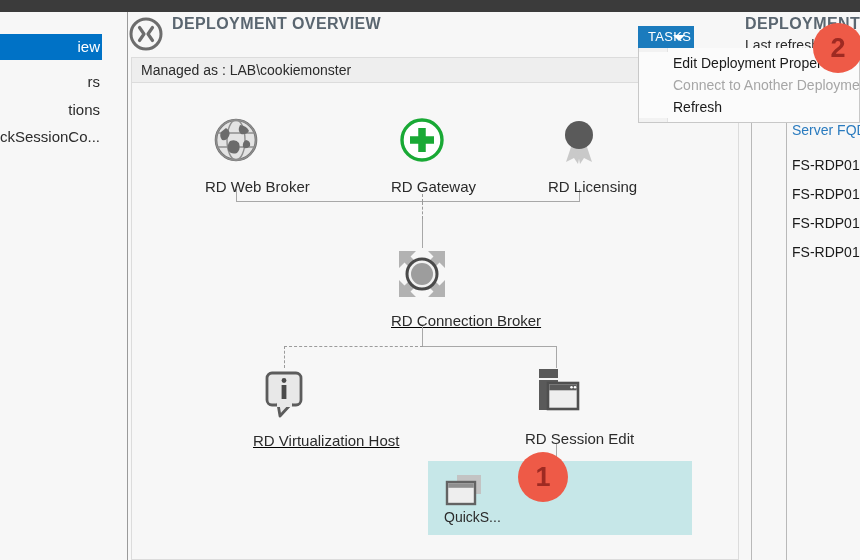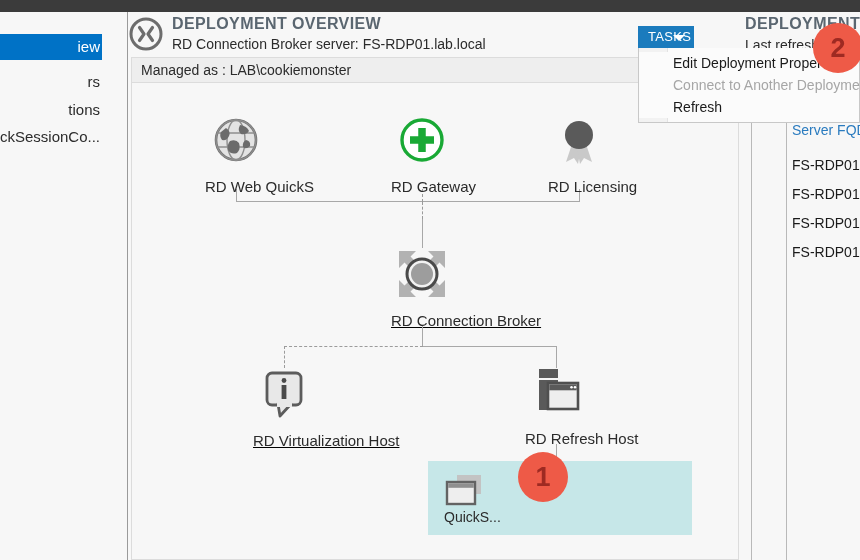--- a/index.html
+++ b/index.html
@@ -118,21 +118,20 @@
 
     <div class="page-head">
       <div class="ov-icon">
         <svg width="36" height="36" viewBox="0 0 36 36">
           <circle cx="18" cy="18" r="15" fill="#f7f7f7" stroke="#6d6d6d" stroke-width="3"></circle>
           <path d="M11.5 11.5 L16 18 L11.5 24.5" fill="none" stroke="#6d6d6d" stroke-width="3.2" stroke-linecap="round" stroke-linejoin="round"></path>
           <path d="M24.5 11.5 L20 18 L24.5 24.5" fill="none" stroke="#6d6d6d" stroke-width="3.2" stroke-linecap="round" stroke-linejoin="round"></path>
         </svg>
       </div>
       <div class="ptitle">DEPLOYMENT OVERVIEW</div>
-      <div class="psub">RD Connection Broker server: FS-RDP01.lab.local</div>
     </div>
 
     <div class="managed-bar">
       <span>Managed as : LAB\cookiemonster</span>
     </div>
 
     <div class="diagram">
 
       <div class="ln h" style="left:104px;top:118px;width:344px;"></div>
       <div class="ln v" style="left:104px;top:106px;height:13px;"></div>
@@ -147,21 +146,21 @@
             <circle cx="26" cy="26" r="20" fill="#e3e3e3" stroke="#6f6f6f" stroke-width="2.6"></circle>
             <path d="M26 6 a20 20 0 0 1 0 40 a20 20 0 0 1 0 -40" fill="none" stroke="#8e8e8e" stroke-width="1.4"></path>
             <ellipse cx="26" cy="26" rx="9" ry="20" fill="none" stroke="#8e8e8e" stroke-width="1.4"></ellipse>
             <path d="M7.2 19 H44.8 M7.2 33 H44.8" stroke="#8e8e8e" stroke-width="1.4" fill="none"></path>
             <path d="M16 14 q5 3 3 8 q-2 5 -7 4 q-3 -4 -1 -8 z" fill="#6b6b6b"></path>
             <path d="M30 11 q7 1 9 6 q-3 4 -8 3 q-4 -3 -1 -9 z" fill="#6b6b6b"></path>
             <path d="M20 27 q6 -2 9 2 q2 6 -2 10 q-6 2 -9 -3 q-1 -6 2 -9 z" fill="#6b6b6b"></path>
             <path d="M36 26 q5 1 4 6 q-4 4 -7 1 q-1 -5 3 -7 z" fill="#6b6b6b"></path>
           </svg>
         </div>
-        <div class="caption">RD Web QuickS</div>
+        <div class="caption">RD Web Broker</div>
       </div>
 
       <div class="node" style="left:259px;top:31px;width:62px;">
         <div class="icon">
           <svg width="52" height="52" viewBox="0 0 52 52">
             <circle cx="26" cy="26" r="20" fill="#ffffff" stroke="#19a935" stroke-width="3.4"></circle>
             <path d="M26 14 V38 M14 26 H38" stroke="#19a935" stroke-width="7.5" stroke-linecap="butt"></path>
           </svg>
         </div>
         <div class="caption">RD Gateway</div>
@@ -215,21 +214,21 @@
         <div class="icon">
           <svg width="52" height="52" viewBox="0 0 52 52">
             <rect x="9" y="3" width="19" height="9" fill="#5a5a5a"></rect>
             <rect x="9" y="14" width="19" height="30" fill="#5a5a5a"></rect>
             <rect x="18" y="17" width="30" height="26" fill="#eeeeee" stroke="#4f4f4f" stroke-width="2.6"></rect>
             <rect x="19.3" y="18.3" width="27.4" height="6" fill="#5a5a5a"></rect>
             <circle cx="41.5" cy="21.3" r="1.25" fill="#ffffff"></circle>
             <circle cx="45" cy="21.3" r="1.25" fill="#ffffff"></circle>
           </svg>
         </div>
-        <div class="caption">RD Refresh Host</div>
+        <div class="caption">RD Session Edit</div>
       </div>
 
       <div class="ln v" style="left:424px;top:361px;height:17px;"></div>
       <div class="coll-box" style="left:296px;top:378px;width:264px;height:74px;">
         <div style="position:absolute;left:16px;top:12px;">
           <svg width="42" height="34" viewBox="0 0 42 34">
             <rect x="13" y="2" width="24" height="19" fill="#c3c3c3"></rect>
             <rect x="3" y="9" width="28" height="22" fill="#eeeeee" stroke="#636363" stroke-width="2.4"></rect>
             <rect x="4.2" y="10.2" width="25.6" height="4.6" fill="#8f8f8f"></rect>
           </svg>

